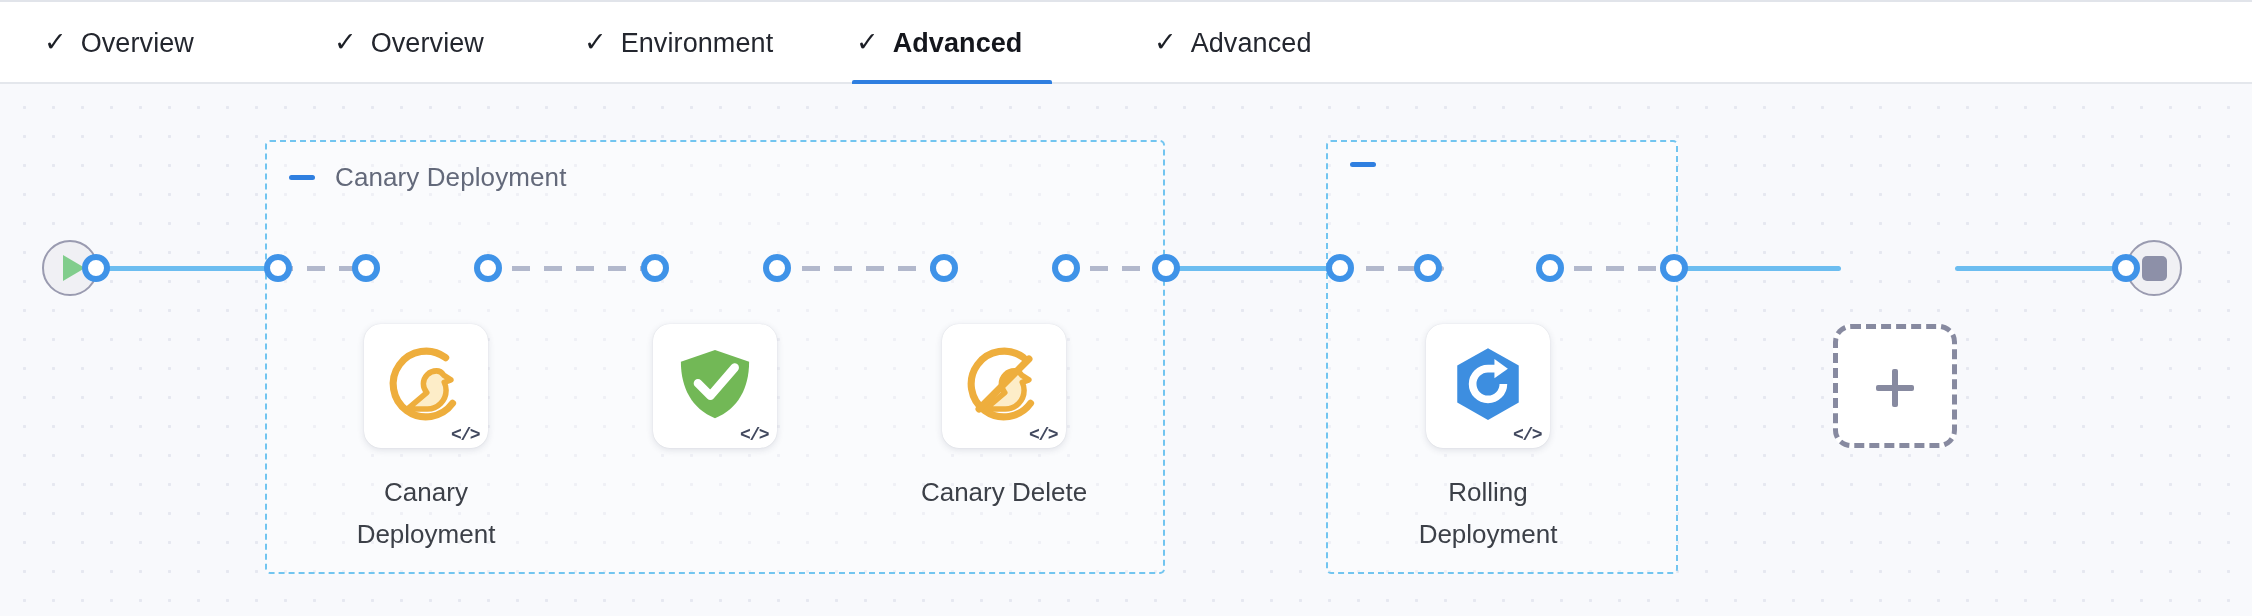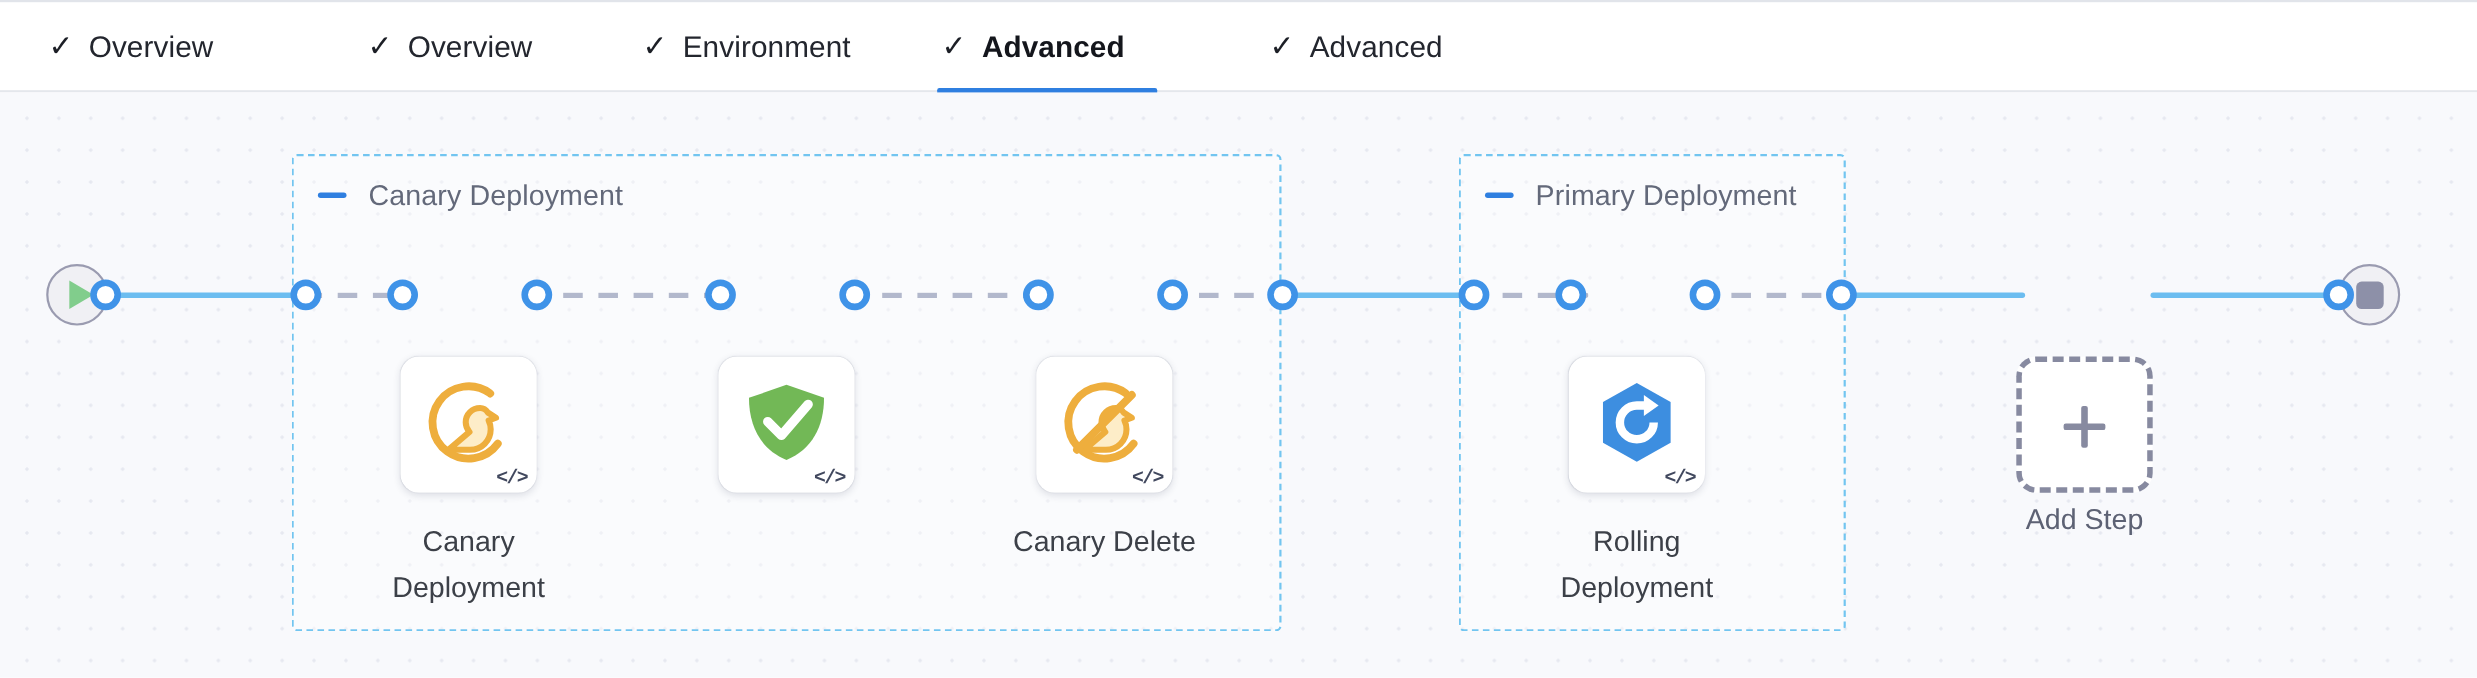--- a/index.html
+++ b/index.html
@@ -228,21 +228,20 @@
   <div class="group" style="left:265px;top:56px;width:900px;height:434px">
     <div class="group-head">
       <span class="collapse-dash"></span>
       <span class="group-title">Canary Deployment</span>
     </div>
   </div>
 
   <div class="group" style="left:1326px;top:56px;width:352px;height:434px">
     <div class="group-head">
       <span class="collapse-dash"></span>
-      <span class="group-title">Primary Deployment</span>
     </div>
   </div>
 
   <div class="conn-solid" style="left:96px;top:182px;width:185px"></div>
 
   <div class="conn-dashed" style="left:275px;top:182px;width:105px"></div>
 
   <div class="conn-dashed" style="left:480px;top:182px;width:190px"></div>
 
   <div class="conn-dashed" style="left:770px;top:182px;width:190px"></div>
@@ -332,19 +331,18 @@
       <span class="code-glyph">&lt;/&gt;</span>
     </div>
     <div class="step-label">Rolling
 Deployment</div>
   </div>
 
   <div class="addstep-box" style="left:1833px;top:240px">
     <span class="plus-h"></span>
     <span class="plus-v"></span>
   </div>
-  <div class="addstep-label" style="left:1895px;top:373px">Add Step</div>
 
   <div class="terminal" style="left:2126px;top:156px">
     <span class="stop-sq"></span>
   </div>
 
 </div>
 
 </body></html>

